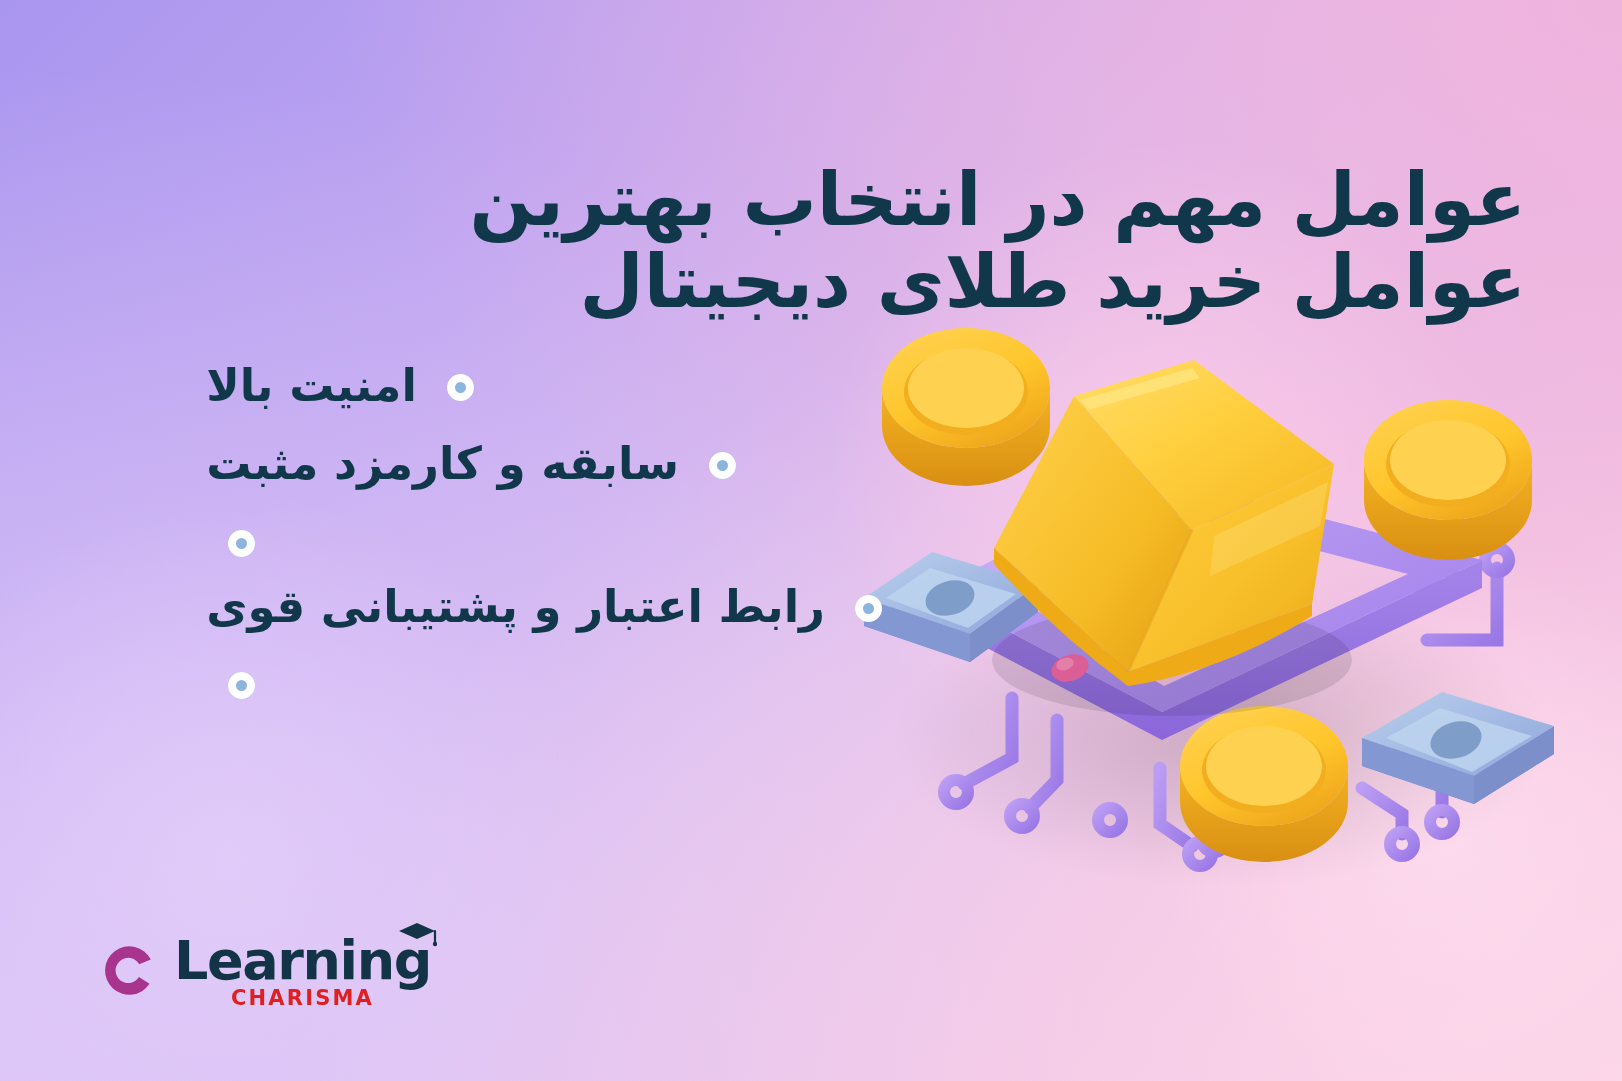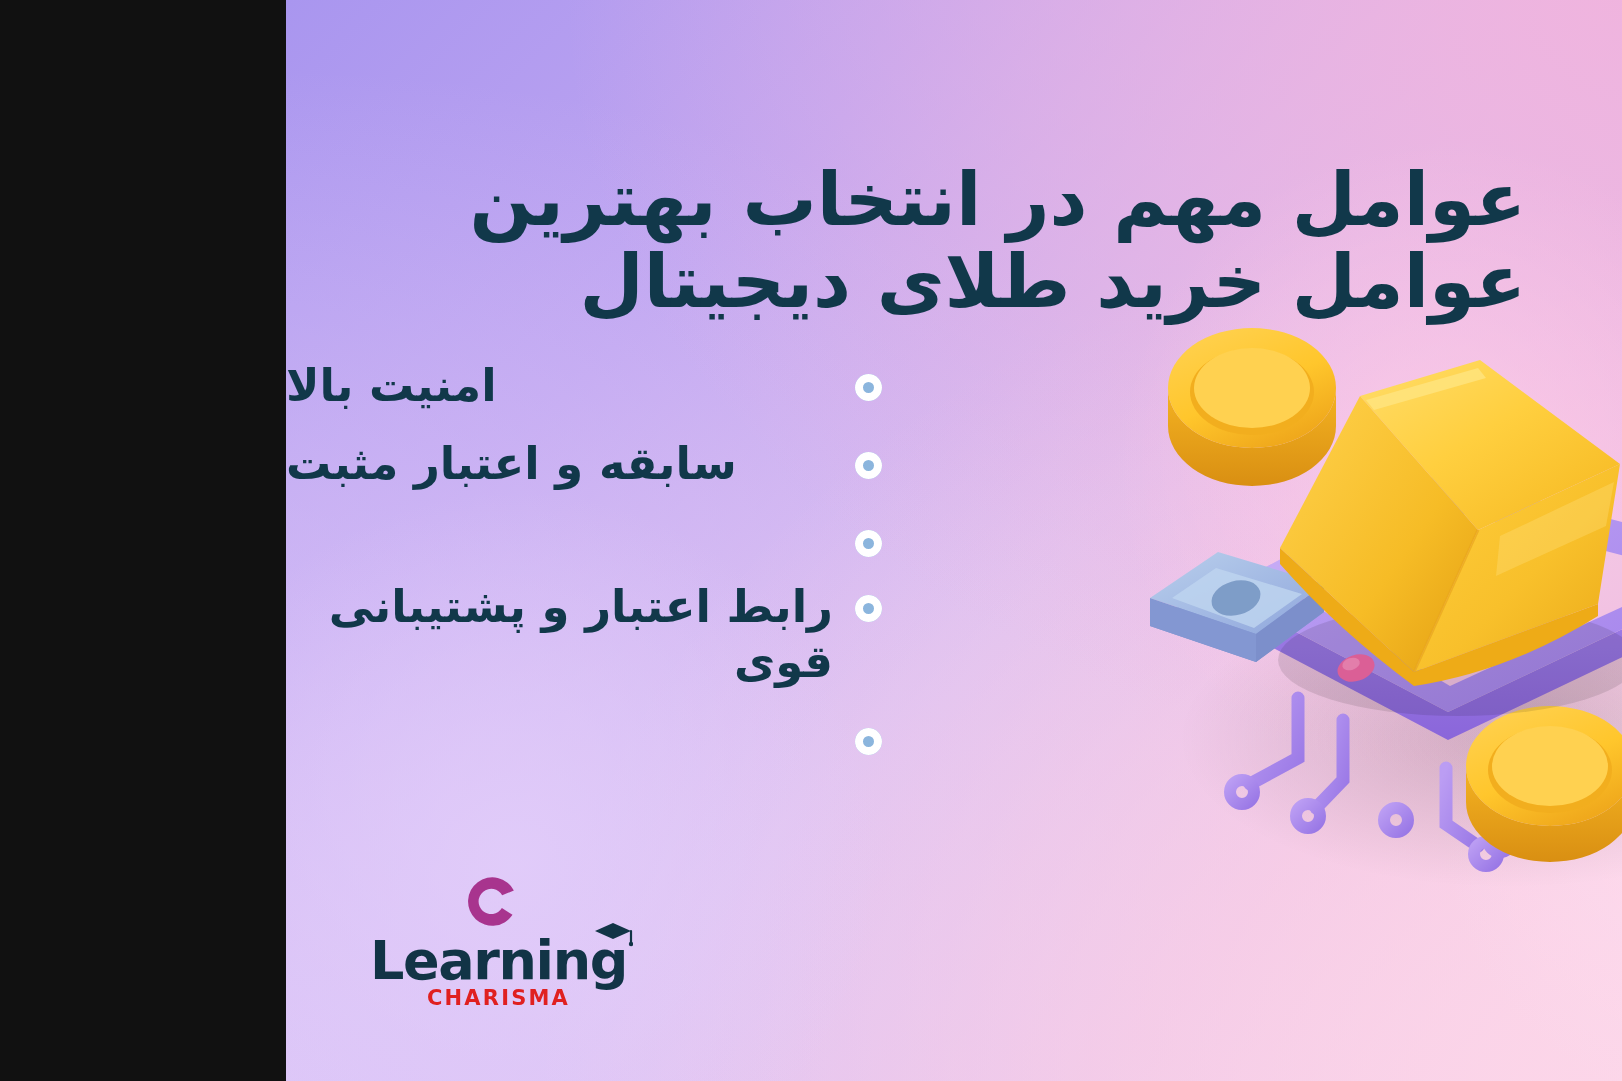--- a/index.html
+++ b/index.html
@@ -4,21 +4,21 @@
 <title>Learning Charisma Infographic</title>
 <style>
   html, body {
     margin: 0;
     padding: 0;
     background: #111;
   }
 
   #poster {
     position: relative;
-    width: 1336px;
+    width: 1622px;
     height: 1081px;
     overflow: hidden;
     font-family: "DejaVu Sans", "Liberation Sans", sans-serif;
     
     background:
       radial-gradient(120% 110% at 100% 0%, rgba(240,180,222,0.98) 0%, rgba(240,180,222,0.45) 38%, rgba(240,180,222,0) 66%),
       radial-gradient(120% 120% at 100% 100%, rgba(252,214,233,0.98) 0%, rgba(252,214,233,0.5) 36%, rgba(252,214,233,0) 68%),
       radial-gradient(130% 130% at 0% 100%, rgba(221,199,248,0.95) 0%, rgba(221,199,248,0.45) 40%, rgba(221,199,248,0) 72%),
       linear-gradient(135deg, #a996ef 0%, #bfa5f1 28%, #dcbcee 55%, #f0bbdf 78%, #f8cfe6 100%);
   }
@@ -57,22 +57,23 @@
     position: absolute;
     right: 740px;          
     top: 358px;
     direction: rtl;
     text-align: right;
   }
   .bullet-row {
     display: flex;
     flex-direction: row;
     align-items: flex-start;
-    justify-content: space-between;
+    justify-content: flex-end;
     margin-bottom: 22px;
+    gap: 8px;
   }
   .dot {
     flex: 0 0 auto;
     width: 27px;
     height: 27px;
     border-radius: 50%;
     background: #8bb5dd;
     box-shadow: inset 0 0 0 8px #ffffff, 0 0 0 0 rgba(0,0,0,0);
     margin-top: 16px;
     margin-left: 22px;
@@ -83,24 +84,23 @@
     font-weight: 700;
     line-height: 1.24;
     white-space: pre-line;
     text-align: right;
     direction: rtl;
   }
 
   
   #logo {
     position: absolute;
-    left: 84px;
+    left: 96px;
     bottom: 72px;
     display: flex;
-    flex-direction: column;
     align-items: center;
     direction: ltr;
   }
   #logo-mark {
     width: 62px;
     height: 62px;
     margin-right: 16px;
     flex: 0 0 auto;
   }
   #logo-text { position: relative; direction: ltr; text-align: left; }
@@ -314,21 +314,21 @@
     <span class="tline">عوامل خرید طلای دیجیتال</span>
   </h1>
 
   <ul id="bullets" style="list-style:none;margin:0;padding:0;">
     <li class="bullet-row">
       <span class="dot"></span>
       <span class="btext">امنیت بالا</span>
     </li>
     <li class="bullet-row">
       <span class="dot"></span>
-      <span class="btext">سابقه و اعتبار مثبت</span>
+      <span class="btext">سابقه و کارمزد مثبت</span>
     </li>
     <li class="bullet-row">
       <span class="dot"></span>
     </li>
     <li class="bullet-row">
       <span class="dot"></span>
       <span class="btext">رابط اعتبار و پشتیبانی قوی</span>
     </li>
     <li class="bullet-row">
       <span class="dot"></span>

